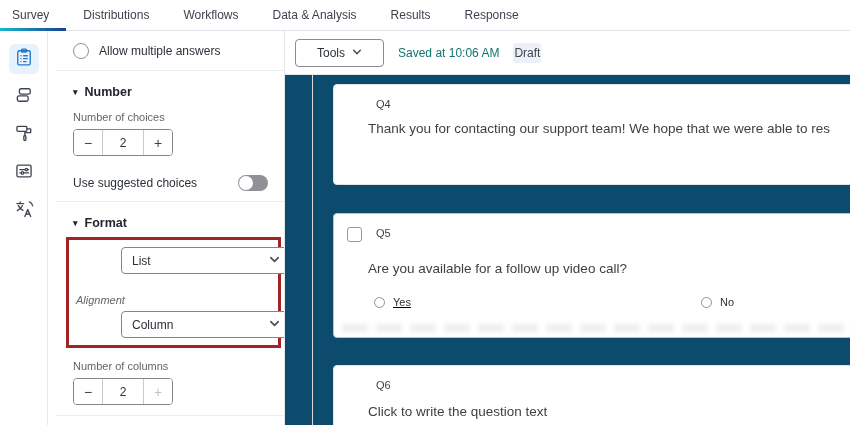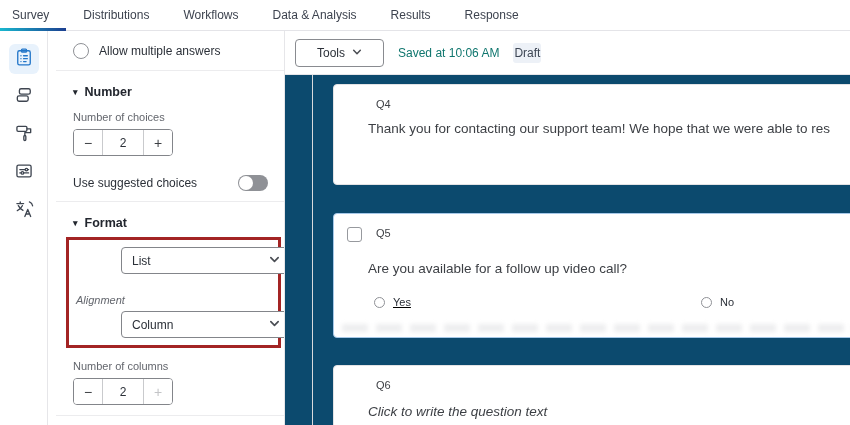--- a/index.html
+++ b/index.html
@@ -84,21 +84,21 @@
   .card { position:absolute; left:56px; width:562px; background:#fff;
     border:1px solid #e3e3e5; border-radius:4px; overflow:hidden; cursor:pointer; }
   .card.q4 { top:9px; height:101px; }
   .card.q5 { top:138px; height:125px; border-color:#a6c8e8; }
   .card.q6 { top:290px; height:140px; }
   .q-id { position:absolute; left:42px; top:13px; font-size:11px; color:#3f4146; }
   .q-text { position:absolute; left:34px; font-size:13.5px; color:#3c3f44;
     white-space:nowrap; }
   .q4 .q-text { top:33px; line-height:21px; }
   .q5 .q-text { top:47px; }
-  .q6 .q-text { top:38px;font-style:italic; }
+  .q6 .q-text { top:38px; }
   .q-checkbox { position:absolute; left:13px; top:13px; width:15px; height:15px;
     border:1.5px solid #97999e; border-radius:3px; background:#fff; cursor:pointer; }
   .opt { position:absolute; top:82px; display:flex; align-items:center; gap:8px; }
   .opt.yes { left:40px;text-decoration:underline; }
   .opt.no { left:335px;margin-left:32px; }
   .radio { width:11px; height:11px; border:1.2px solid #8f9196; border-radius:50%;
     background:#fff; cursor:pointer; flex:0 0 auto; }
   .opt-label { font-size:11px; color:#2b3038; }
   .blur-strip { position:absolute; left:8px; bottom:5px; height:8px; width:700px;
     background:repeating-linear-gradient(90deg,#d9dadd 0 26px,transparent 26px 34px);

